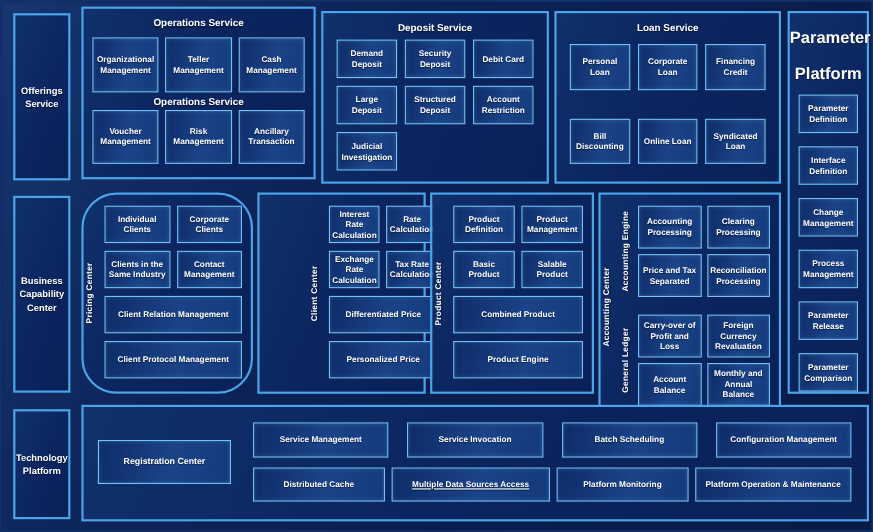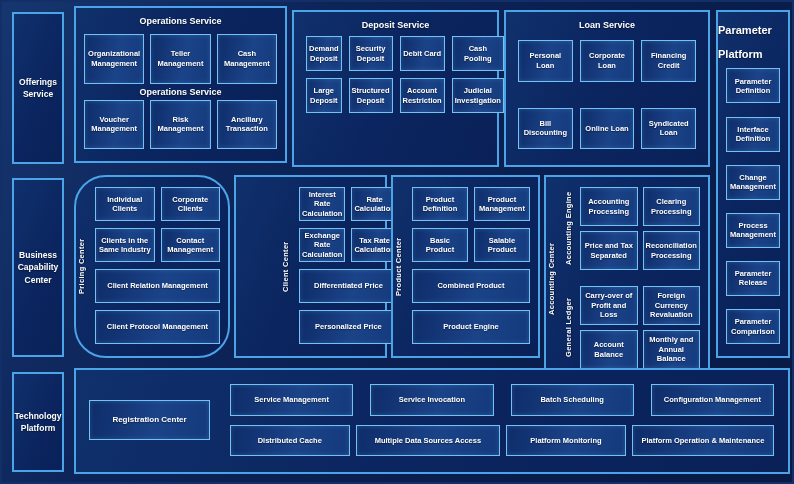--- a/index.html
+++ b/index.html
@@ -48,36 +48,36 @@
   .pos-loan{left:502px;top:8px;width:206px;height:157px;display:flex;flex-direction:column;}
   .pos-parameter{left:714px;top:8px;width:74px;height:348px;display:flex;flex-direction:column;}
   .pos-pricing{left:72px;top:173px;width:156px;height:183px;display:flex;border-radius:32px;}
   .pos-client{left:232px;top:173px;width:153px;height:183px;display:flex;padding-left:44px;}
   .pos-product{left:389px;top:173px;width:149px;height:183px;display:flex;}
   .pos-accounting{left:542px;top:173px;width:166px;height:208px;display:flex;}
   .pos-bottom{left:72px;top:366px;width:716px;height:106px;display:flex;gap:20px;padding:14px 14px 16px 13px;}
   
   .ops-grid{flex:1;display:grid;grid-template-columns:repeat(3,1fr);grid-template-rows:1fr auto 1fr;column-gap:6px;row-gap:3px;padding:8px 8px 12px;}
   .mid-title{grid-column:1/-1;text-align:center;font-size:9px;font-weight:bold;text-shadow:0 1px 1px rgba(0,0,0,.5);}
-  .dep-grid{flex:1;display:grid;grid-template-columns:repeat(4,1fr);grid-template-rows:repeat(3,1fr);gap:7px;padding:6px 12px 10px;}
+  .dep-grid{flex:1;display:grid;grid-template-columns:repeat(3,1fr);grid-template-rows:repeat(3,1fr);gap:7px;padding:6px 12px 10px;}
   .loan-grid{flex:1;display:grid;grid-template-columns:repeat(3,1fr);grid-template-rows:1fr 1fr;column-gap:7px;row-gap:26px;padding:10px 12px 16px;}
-  .param-title{text-align:left;font-size:11px;font-weight:bold;line-height:2.2;padding-top:6px;text-shadow:0 1px 1px rgba(0,0,0,.5);}
+  .param-title{text-align:center;font-size:15px;font-weight:bold;line-height:2.2;padding-top:6px;text-shadow:0 1px 1px rgba(0,0,0,.5);}
   .param-col{flex:1;display:flex;flex-direction:column;justify-content:space-between;padding:2px 8px 12px;gap:12px;}
   .param-col .node{height:35px;flex:0 0 auto;}
   .mid-grid{flex:1;display:grid;grid-template-columns:1fr 1fr;grid-template-rows:repeat(4,1fr);column-gap:6px;row-gap:7px;padding:10px 8px 12px 2px;}
   .span2{grid-column:1/-1;}
   .acc-col{flex:1;display:flex;flex-direction:column;gap:16px;padding:10px 8px 12px 0;}
   .acc-group{flex:1;display:flex;}
   .acc-grid{flex:1;display:grid;grid-template-columns:1fr 1fr;grid-template-rows:1fr 1fr;gap:5px;}
   .reg-node{flex:0 0 121px;align-self:stretch;margin:16px 0;font-size:8px;}
   .bottom-right{flex:1;display:flex;flex-direction:column;gap:9px;}
   .brow{flex:1;display:flex;gap:17px;}
   .brow .node{flex:1;}
   .brow.b2{gap:6px;}
-  .brow.b2 .node:nth-child(2){flex:1.22;}
+  .brow.b2 .node:nth-child(2){flex:1.22;text-decoration:underline;}
   .brow.b2 .node:nth-child(4){flex:1.2;}
 </style>
 </head>
 <body>
 
 <div class="canvas">
 
   <div class="side-box pos-offerings">Offerings Service</div>
   <div class="side-box pos-business">Business Capability Center</div>
   <div class="side-box pos-technology">Technology Platform</div>
@@ -94,21 +94,20 @@
       <div class="node">Ancillary Transaction</div>
     </div>
   </div>
 
   <div class="panel pos-deposit">
     <div class="panel-title">Deposit Service</div>
     <div class="dep-grid">
       <div class="node">Demand Deposit</div>
       <div class="node">Security Deposit</div>
       <div class="node">Debit Card</div>
-      <div class="node">Cash Pooling</div>
       <div class="node">Large Deposit</div>
       <div class="node">Structured Deposit</div>
       <div class="node">Account Restriction</div>
       <div class="node">Judicial Investigation</div>
     </div>
   </div>
 
   <div class="panel pos-loan">
     <div class="panel-title">Loan Service</div>
     <div class="loan-grid">

